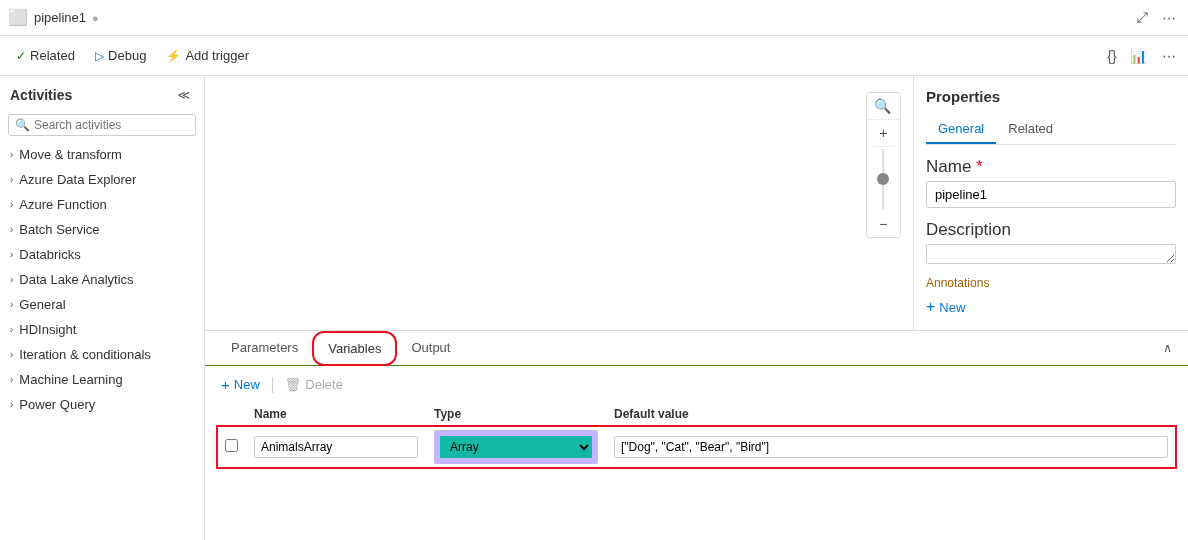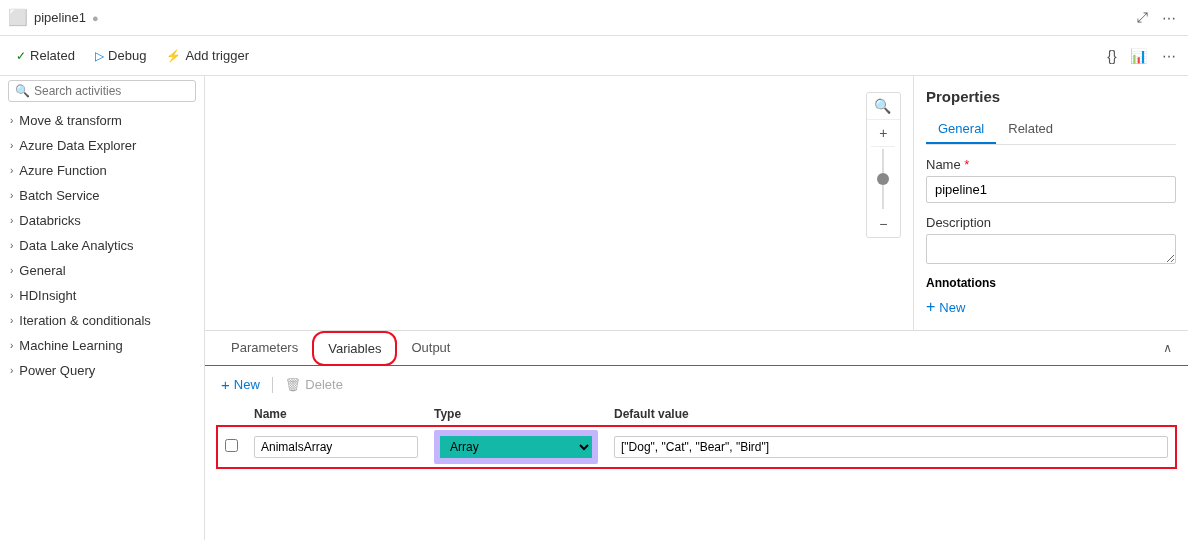--- a/index.html
+++ b/index.html
@@ -117,32 +117,32 @@
 
     
     .props-panel {
       width: 275px; min-width: 275px; border-left: 1px solid #e0e0e0;
       background: #fff; display: flex; flex-direction: column; overflow-y: auto; padding: 12px;
     }
     .props-title { font-weight: 600; font-size: 15px; margin-bottom: 10px; }
     .props-tabs { display: flex; gap: 0; border-bottom: 1px solid #e0e0e0; margin-bottom: 12px; }
     .props-tab { background: none; border: none; cursor: pointer; padding: 6px 12px; font-size: 13px; color: #555; border-bottom: 2px solid transparent; }
     .props-tab.active { color: #0078d4; border-bottom: 2px solid #0078d4; font-weight: 500; }
-    .field-label { font-size: 13px; color: #333; margin-bottom: 4px; }
+    .field-label { font-size: 17px; color: #333; margin-bottom: 4px; }
     .field-label .required { color: #e81123; }
     .field-input {
       border: 1px solid #ccc; border-radius: 2px; padding: 5px 8px;
       font-size: 13px; width: 100%; outline: none; margin-bottom: 12px;
     }
     .field-textarea {
       border: 1px solid #ccc; border-radius: 2px; padding: 5px 8px;
       font-size: 13px; width: 100%; outline: none; resize: vertical; height: 60px;
       margin-bottom: 12px;
     }
-    .annotations-label { font-size: 12px; color: #000000; margin-bottom: 6px; font-weight: 700; }
+    .annotations-label { font-size: 12px; color: #a16207; margin-bottom: 6px; font-weight: 400; }
     .new-annotation-btn {
       display: flex; align-items: center; gap: 4px;
       background: none; border: none; cursor: pointer; color: #0078d4; font-size: 13px; padding: 2px 0;
     }
   </style>
 </head>
 <body>
 
 <div class="top-bar">
   <div class="top-bar-left">
@@ -172,20 +172,26 @@
   <div class="toolbar-right">
     <button class="icon-btn">{}</button>
     <button class="icon-btn" style="font-size:14px;">📊</button>
     <button class="icon-btn">⋯</button>
   </div>
 </div>
 
 <div class="main-layout">
 
   <div class="sidebar">
+    <div class="sidebar-header">
+      <span class="sidebar-title">Activities</span>
+      <div class="sidebar-header-icons">
+        <button class="icon-btn" style="font-size:12px;">≪</button>
+      </div>
+    </div>
     <div class="sidebar-search">
       <span style="color:#888;font-size:12px;">🔍</span>
       <input type="text" placeholder="Search activities" style="">
     </div>
     <div id="sidebar-items">
     <div class="sidebar-item">
           <span class="chevron">›</span>
           <span>Move &amp; transform</span>
         </div>
         <div class="sidebar-item">

